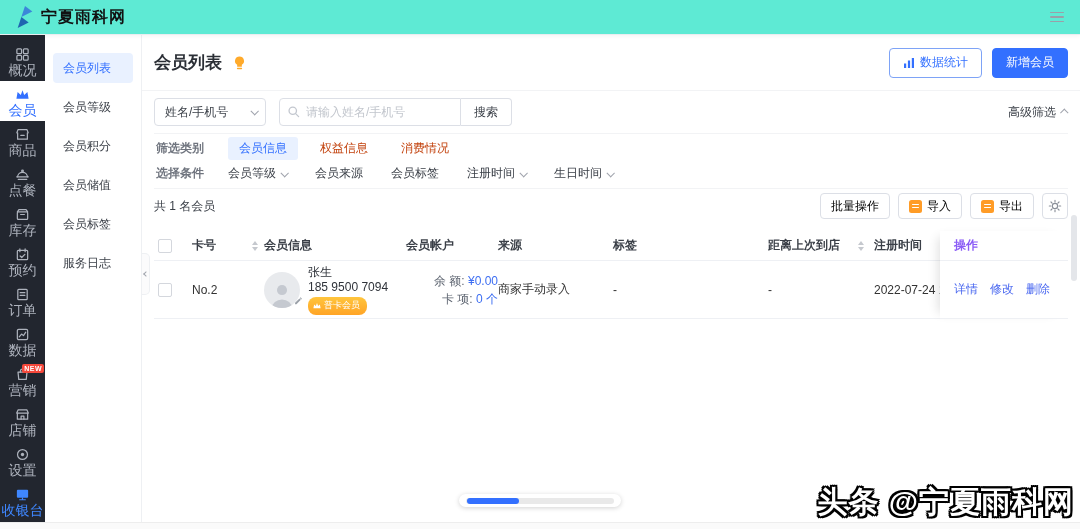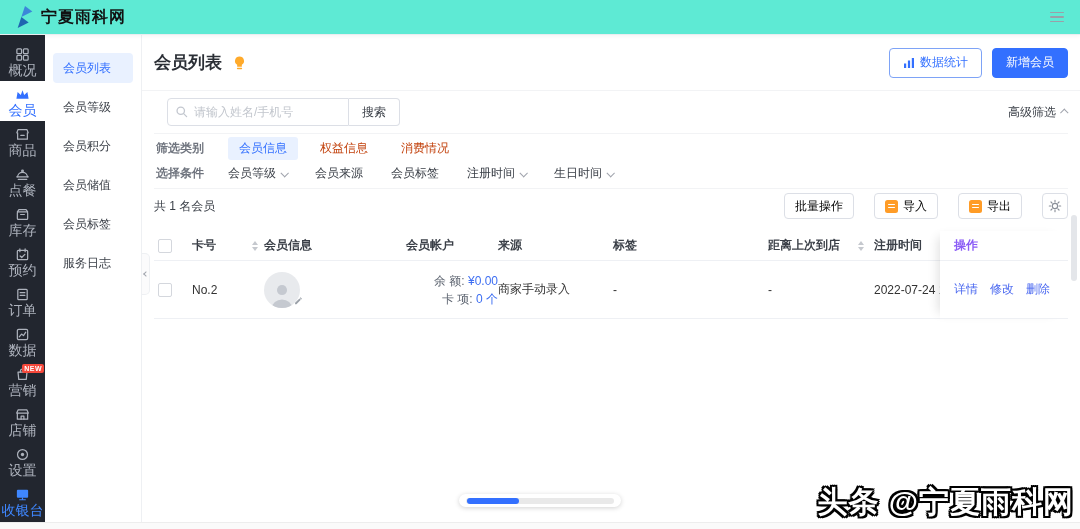--- a/index.html
+++ b/index.html
@@ -64,21 +64,21 @@
 
   .filter-panel { margin:0 12px; border-top:1px solid #f2f3f5; border-bottom:1px solid #f2f3f5; padding:2px 0; }
   .filter-row { height:25px; display:flex; align-items:center; }
   .filter-label { width:74px; color:#70757f; flex-shrink:0; padding-left:2px;font-weight:bold; }
   .cat-pill { padding:3px 11px; border-radius:3px; margin-right:11px; color:#c2410c; cursor:pointer; }
   .cat-pill.active { background:#e9f1ff; color:#3370ff; }
   .cond-item { display:flex; align-items:center; gap:5px; margin-right:28px; color:#3a3f47; cursor:pointer; }
 
   .toolbar-row { height:34px; display:flex; align-items:center; padding:0 12px; }
   .count-text { color:#3a3f47; }
-  .toolbar-btns { margin-left:auto; display:flex; gap:20px; align-items:center; }
+  .toolbar-btns { margin-left:auto; display:flex; gap:8px; align-items:center; }
   .btn.small { height:26px; padding:0 10px; }
   .xls-ico { width:13px; height:13px; border-radius:2.5px; background:#ff9c27; position:relative; flex-shrink:0; }
   .xls-ico::after { content:""; position:absolute; left:3px; top:4px; width:7px; height:1.5px; background:#fff;
                     box-shadow:0 3px 0 #fff; border-radius:1px; }
   .gear-btn { width:26px; height:26px; padding:0; display:inline-flex; align-items:center; justify-content:center;
               border:1px solid #dcdfe6; border-radius:4px; background:#fff; cursor:pointer; }
 
   
   .table-wrap { margin:8px 12px; position:relative; }
   .trow { display:flex; align-items:center; }
@@ -278,20 +278,24 @@
             <rect x="4.9" y="3.5" width="2.2" height="7.5" fill="#3370ff"></rect>
             <rect x="8.8" y="1" width="2.2" height="10" fill="#3370ff"></rect>
           </svg>
           <span>数据统计</span>
         </button>
         <button class="btn primary">新增会员</button>
       </div>
     </div>
 
     <div class="search-row">
+      <div class="select-box">
+        <span>姓名/手机号</span>
+        <span class="chev down"></span>
+      </div>
       <div class="search-input-wrap">
         <span class="search-icon">
           <svg width="13" height="13" viewBox="0 0 14 14" fill="none" stroke="#c3c7cf" stroke-width="1.4" stroke-linecap="round">
             <circle cx="6.2" cy="6.2" r="4"></circle>
               <line x1="9.3" y1="9.3" x2="12.5" y2="12.5"></line>
           </svg>
         </span>
         <input class="search-input" type="text" placeholder="请输入姓名/手机号" style="">
       </div>
       <button class="search-btn">搜索</button>
@@ -393,20 +397,30 @@
                   <circle cx="8" cy="5.4" r="2.7" fill="#c5c9d0"></circle>
                   <path d="M2.6 15 a5.4 4.6 0 0 1 10.8 0 Z" fill="#c5c9d0"></path>
                 </svg>
               </div>
               <span class="pencil">
                 <svg width="9" height="9" viewBox="0 0 14 14">
                   <path d="M2 12.5 L10 4.5 L12.5 7 L4.5 15 H2 Z M10.8 3.7 L12 2.5 L14.5 5 L13.3 6.2 Z" fill="#9aa0a8" transform="scale(0.85)"></path>
                 </svg>
               </span>
             </div>
+            <div class="member-lines">
+              <div class="member-name">张生</div>
+              <div class="member-phone">185 9500 7094</div>
+              <span class="level-badge">
+                <svg width="8" height="7" viewBox="0 0 10 8">
+                  <path d="M0.5 7.5 L1.4 2.6 L3.6 4.6 L5 1 L6.4 4.6 L8.6 2.6 L9.5 7.5 Z" fill="#fff"></path>
+                </svg>
+                <span>普卡会员</span>
+              </span>
+            </div>
           </div>
         </div>
         <div class="col-account">
           <div class="acct-line">
             <span>余 额:</span> <b>¥0.00</b>
           </div>
           <div class="acct-line">
             <span>卡 项:</span> <b>0 个</b>
           </div>
         </div>

